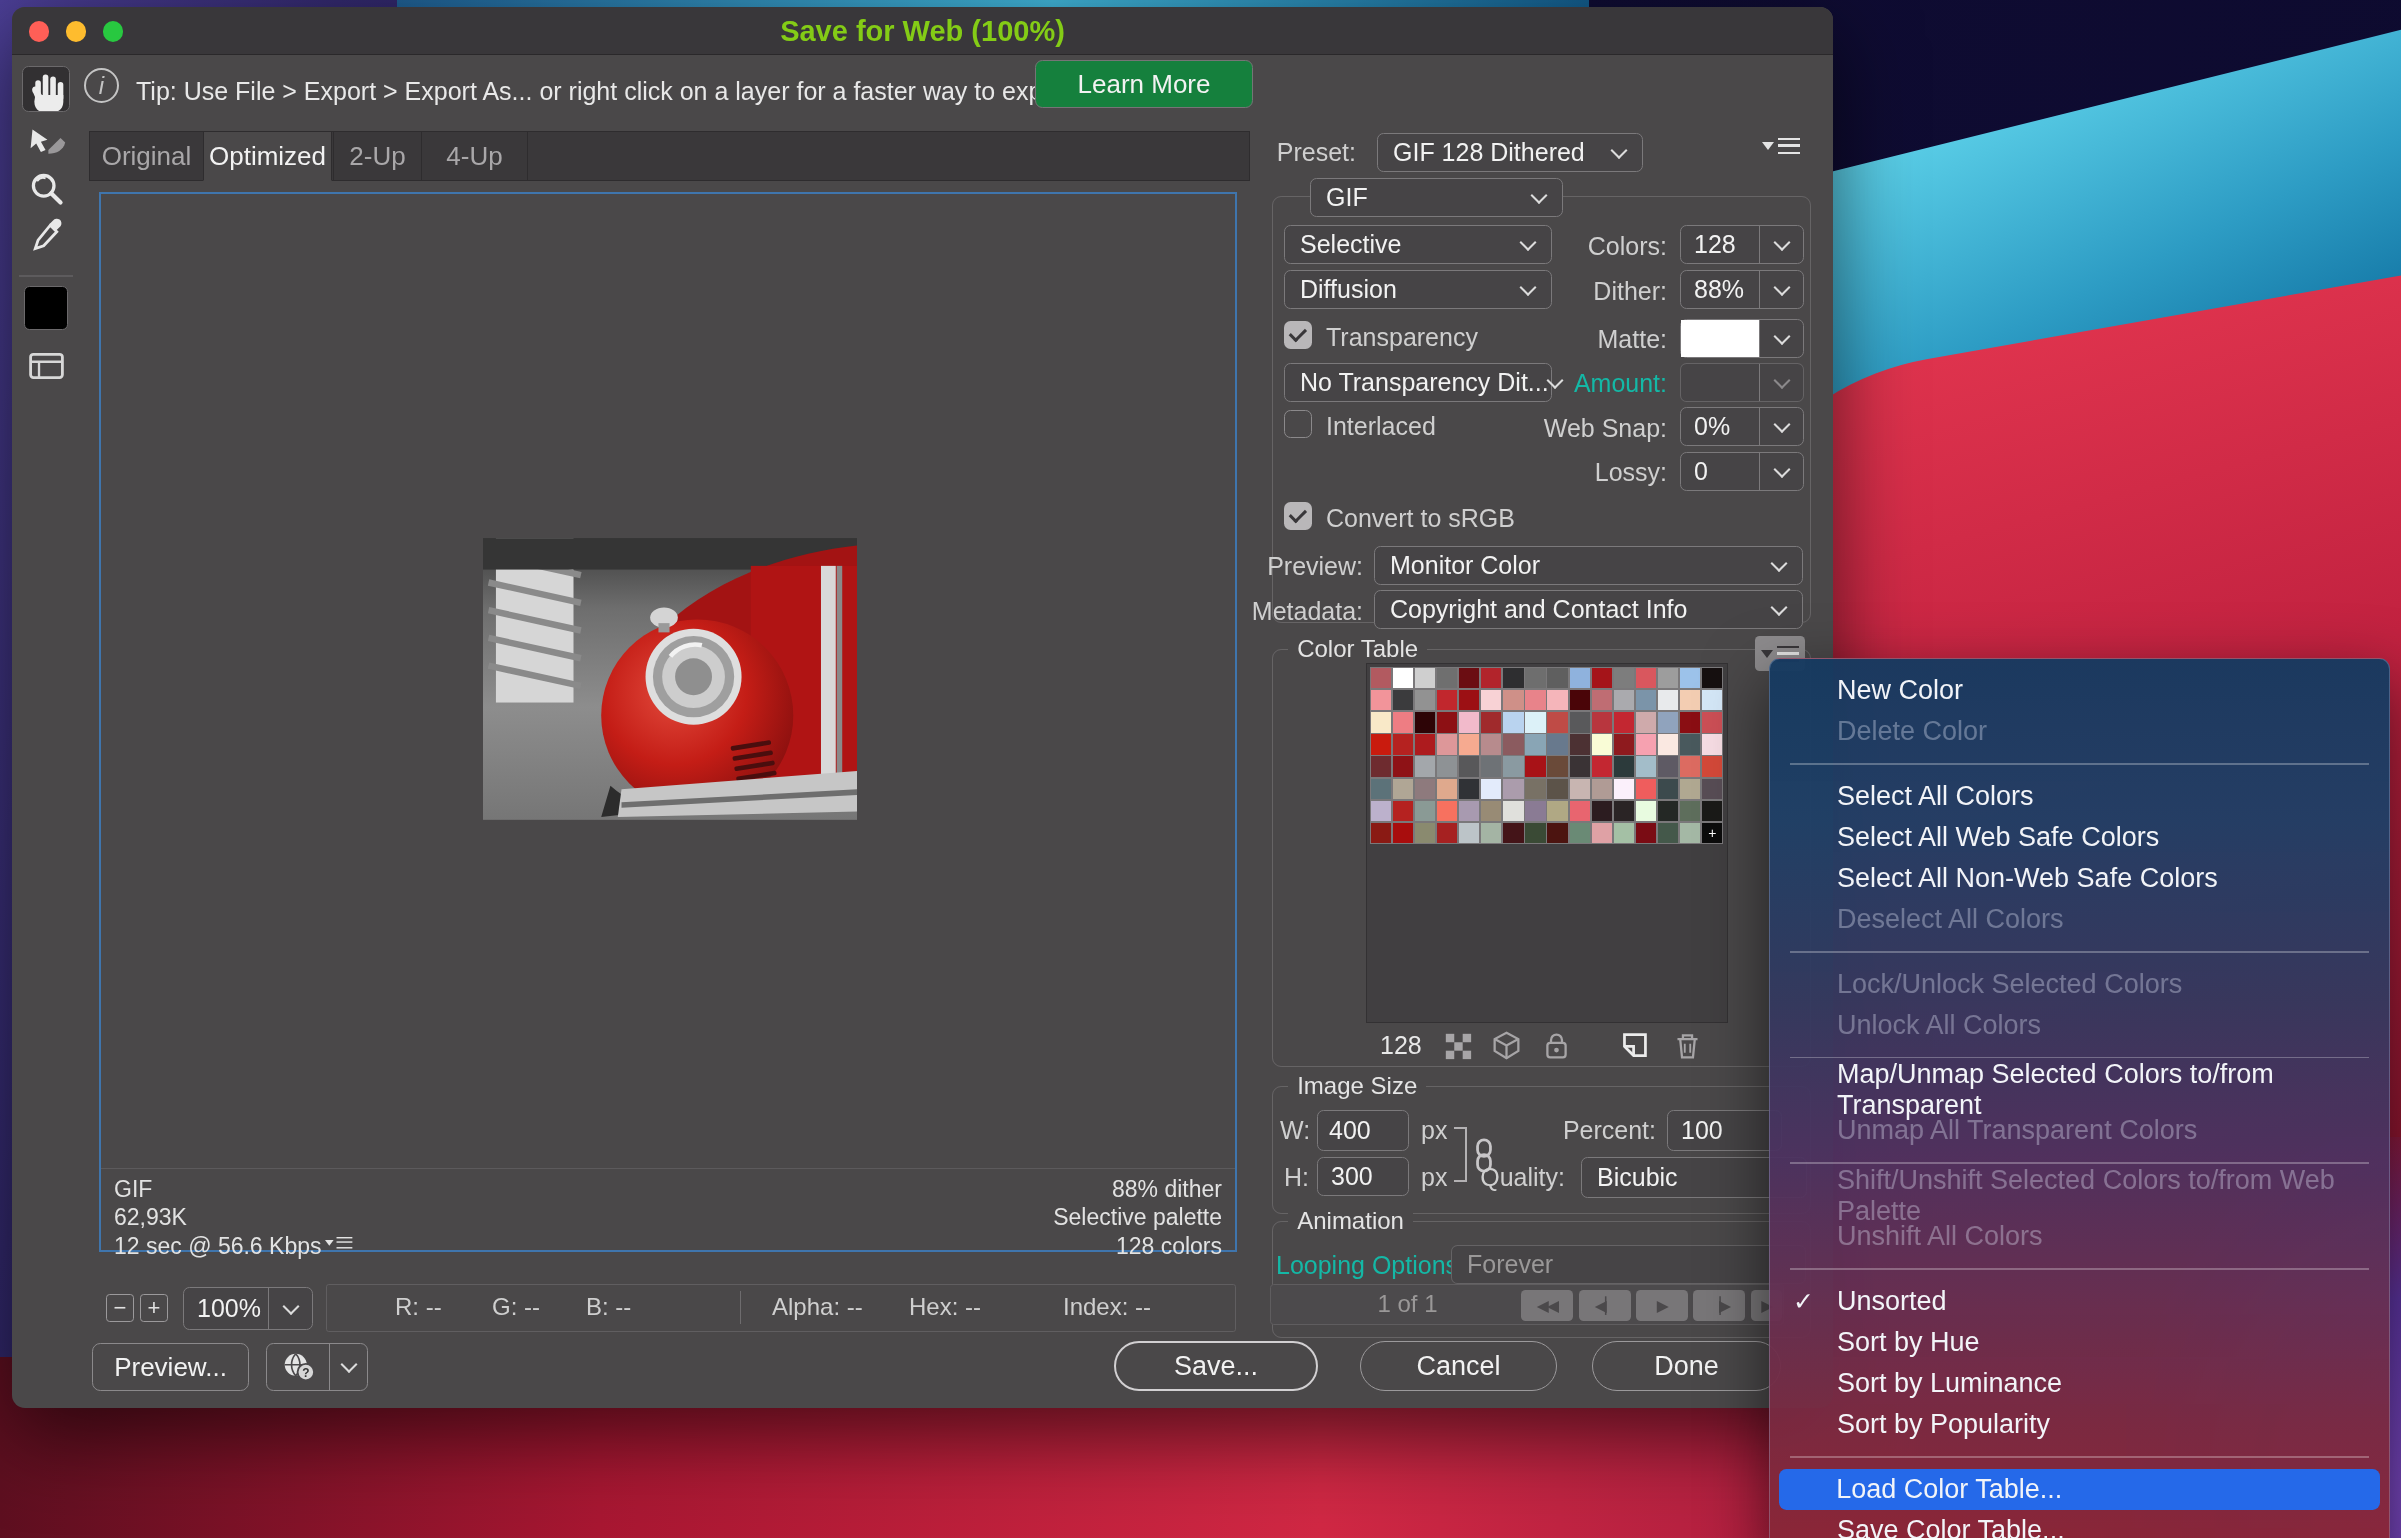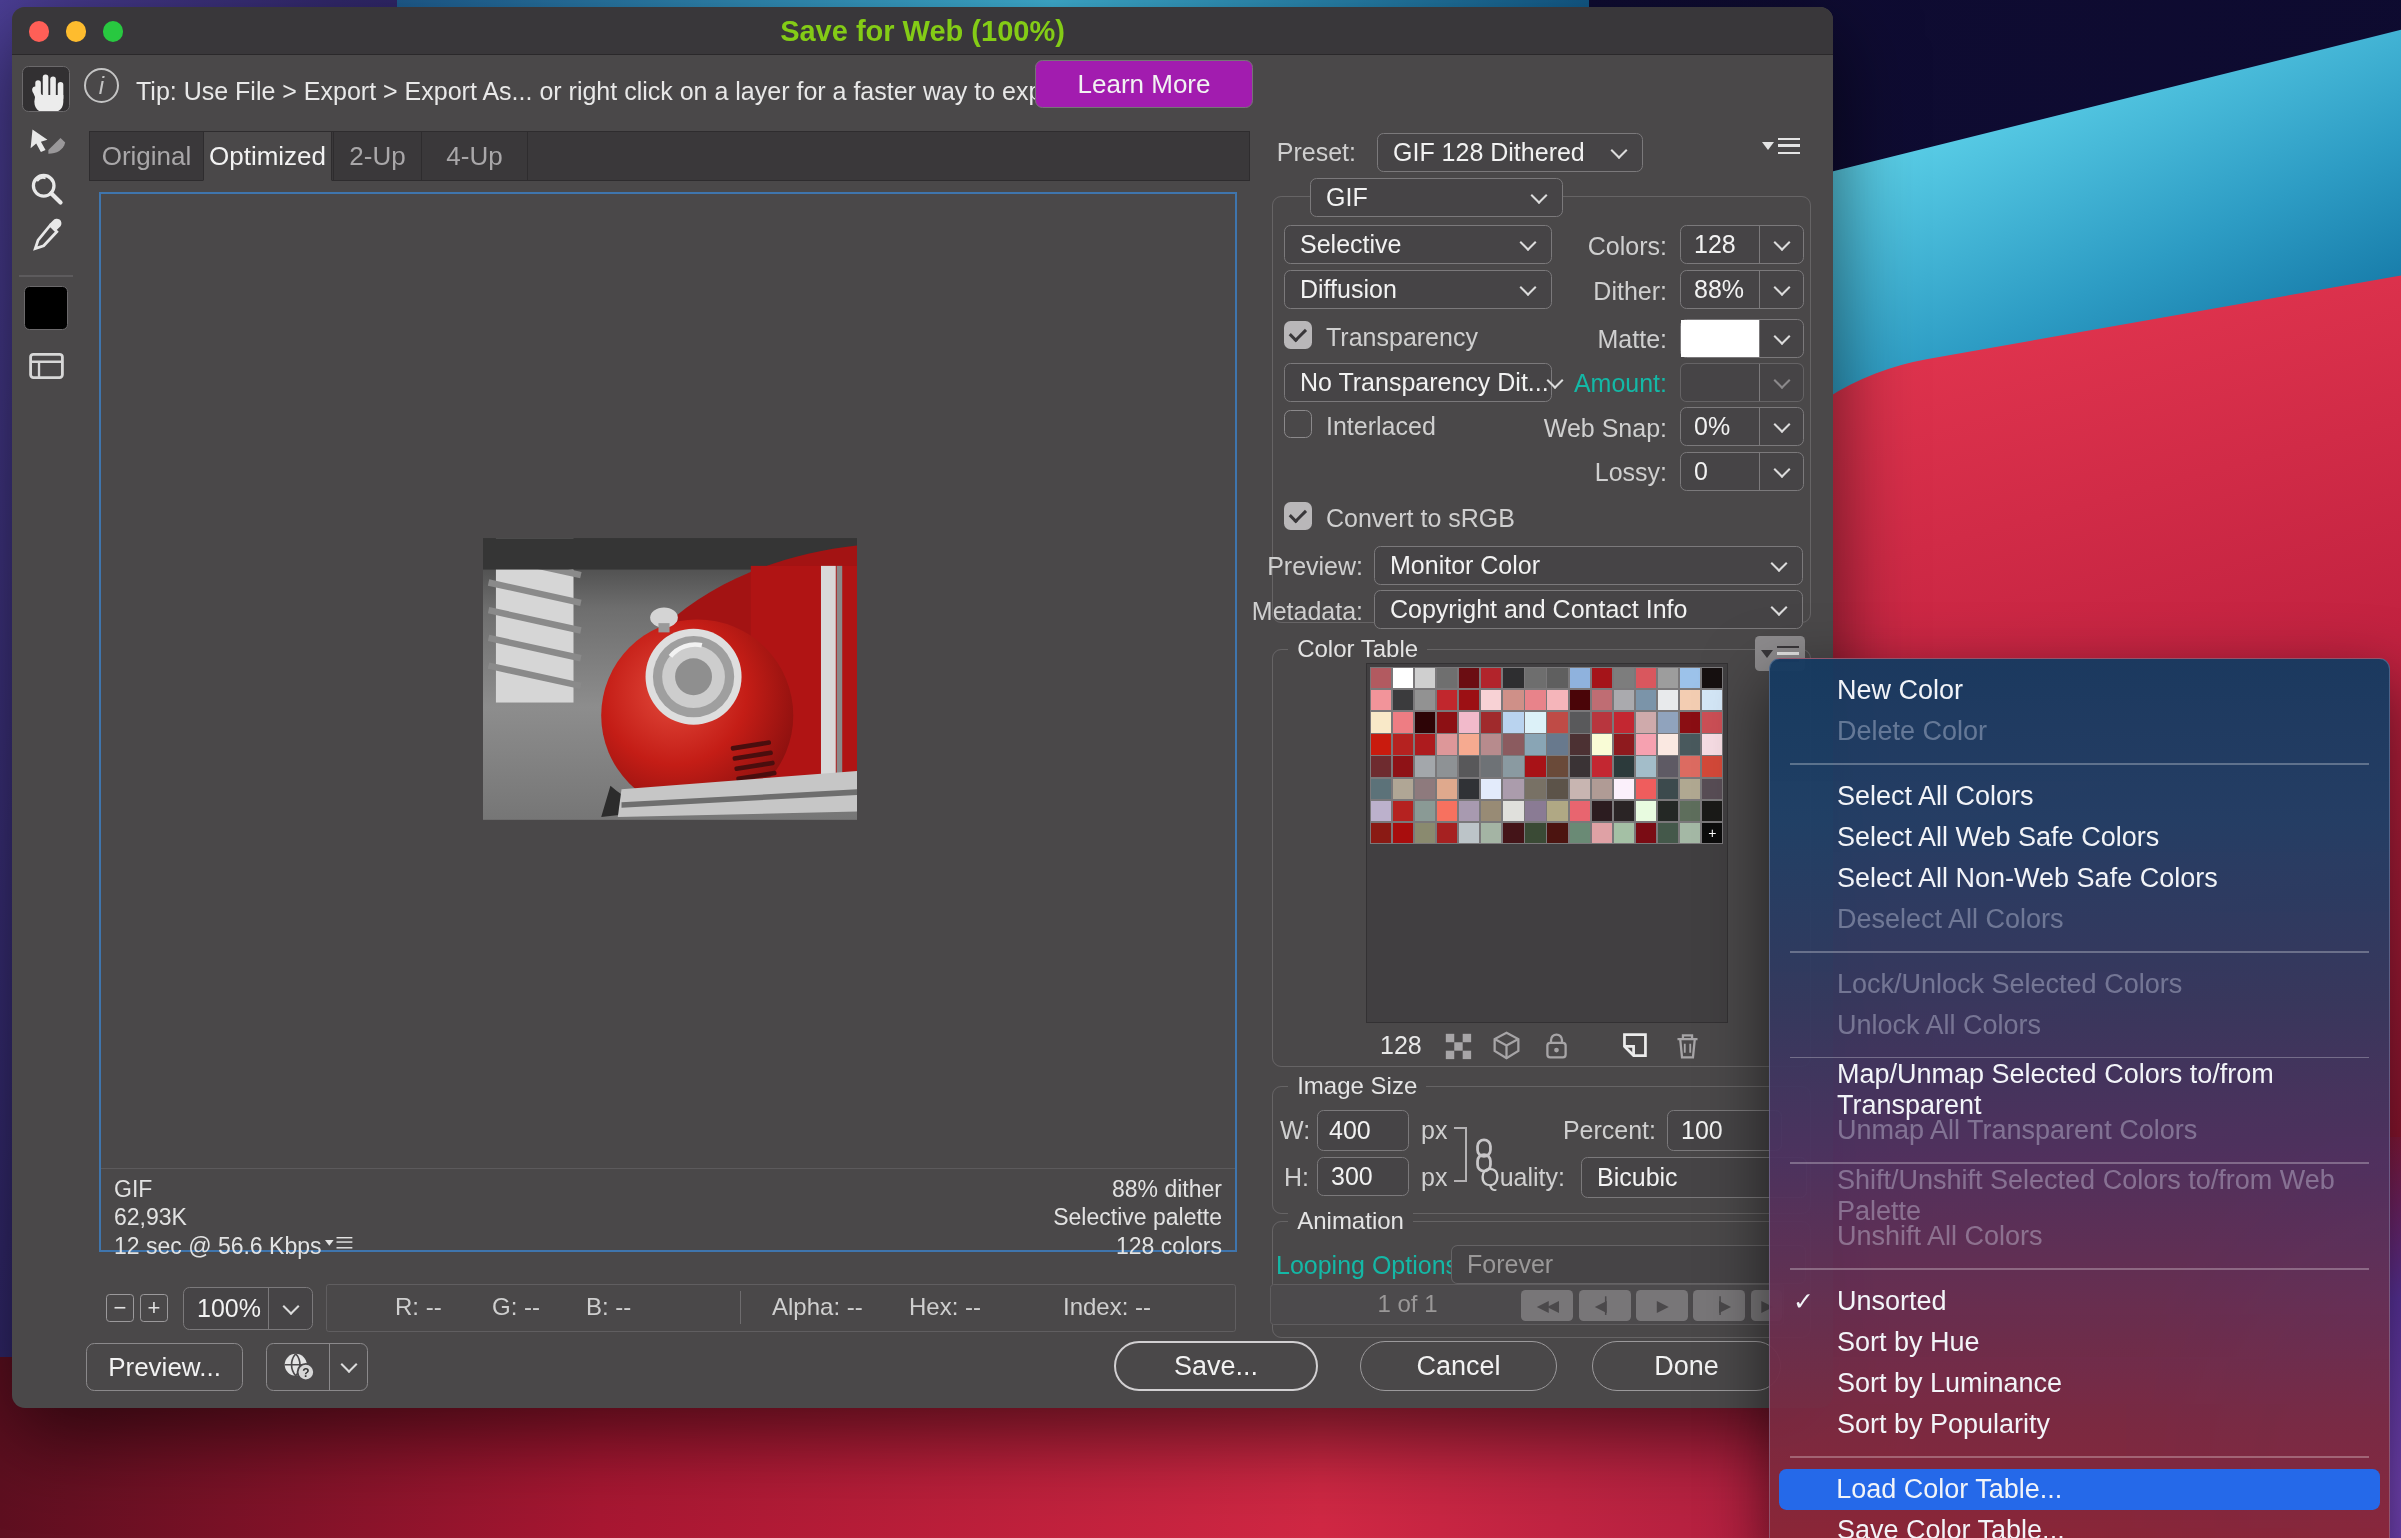--- a/index.html
+++ b/index.html
@@ -131,21 +131,21 @@
     <div id="titlebar">
       <div class="light" style="left:16.6px;background:#ff5f57"></div>
       <div class="light" style="left:54px;background:#febc2e"></div>
       <div class="light" style="left:91px;background:#28c840"></div>
       <div id="title">Save for Web (100%)</div>
     </div>
 
     <div style="position:absolute;left:72px;top:61px;width:35px;height:35px;border:2.8px solid #c4c4c4;border-radius:50%;
                 color:#c4c4c4;font-size:24px;display:flex;align-items:center;justify-content:center;font-style:italic">i</div>
     <div class="lbl" style="left:124px;top:70px;color:#e8e8e8">Tip: Use File &gt; Export &gt; Export As...  or right click on a layer for a faster way to export assets</div>
-    <div style="position:absolute;left:1023px;top:53px;width:218px;height:48px;background:#a21caf;border:1.8px solid #767476;
+    <div style="position:absolute;left:1023px;top:53px;width:218px;height:48px;background:#15803d;border:1.8px solid #767476;
                 border-radius:7.4px;display:flex;align-items:center;justify-content:center;color:#f2f2f2;font-size:26px">Learn More</div>
 
     <div class="toolbtn sel" style="top:59px">
       <svg width="43" height="43" viewBox="0 0 46 46">
         <g fill="#ececec">
             <rect x="11" y="13" width="6" height="22" rx="3"></rect>
             <rect x="19" y="7" width="6" height="28" rx="3"></rect>
         <rect x="27" y="9" width="6" height="26" rx="3"></rect>
             <rect x="35" y="15" width="6" height="20" rx="3"></rect>
         <path d="M11 29 h30 v7 c0 8-6 12-14 12 h-5 c-7 0-12-5-12-12z"></path>
@@ -593,21 +593,21 @@
     <div style="position:absolute;left:314px;top:1277px;width:910px;height:48px;border:1.8px solid #605e60;border-radius:2.8px">
       <span class="readout" style="left:68px">R: --</span>
       <span class="readout" style="left:165px">G: --</span>
       <span class="readout" style="left:259px">B: --</span>
       <span style="position:absolute;left:413px;top:5.5px;width:0.9px;height:33px;background:#6e6c6e"></span>
       <span class="readout" style="left:445px">Alpha: --</span>
       <span class="readout" style="left:582px">Hex: --</span>
       <span class="readout" style="left:736px">Index: --</span>
     </div>
 
-    <div style="position:absolute;left:74px;top:1336px;width:157px;height:48px;border:1.8px solid #8b898b;border-radius:8.3px;
+    <div style="position:absolute;left:80px;top:1336px;width:157px;height:48px;border:1.8px solid #8b898b;border-radius:8.3px;
                 display:flex;align-items:center;justify-content:center;color:#f2f2f2;font-size:26px">Preview...</div>
     <div style="position:absolute;left:254px;top:1336px;width:102px;height:48px;border:1.8px solid #8b898b;border-radius:7.4px;display:flex">
       <span style="flex:1;display:flex;align-items:center;justify-content:center;border-right:1.8px solid #8b898b">
         <svg width="37" height="33" viewBox="0 0 40 36">
           <circle cx="17" cy="15" r="12" fill="#e4e4e4"></circle>
           <path d="M5 15 h24 M17 3 a18 18 0 0 1 0 24 M17 3 a18 18 0 0 0 0 24" stroke="#4a484a" stroke-width="1.8" fill="none"></path>
           <circle cx="28" cy="23" r="9" fill="#d6d6d6" stroke="#4a484a" stroke-width="2"></circle>
           <text x="28" y="28" text-anchor="middle" font-size="13" font-weight="bold" fill="#333">?</text>
         </svg>
       </span>

